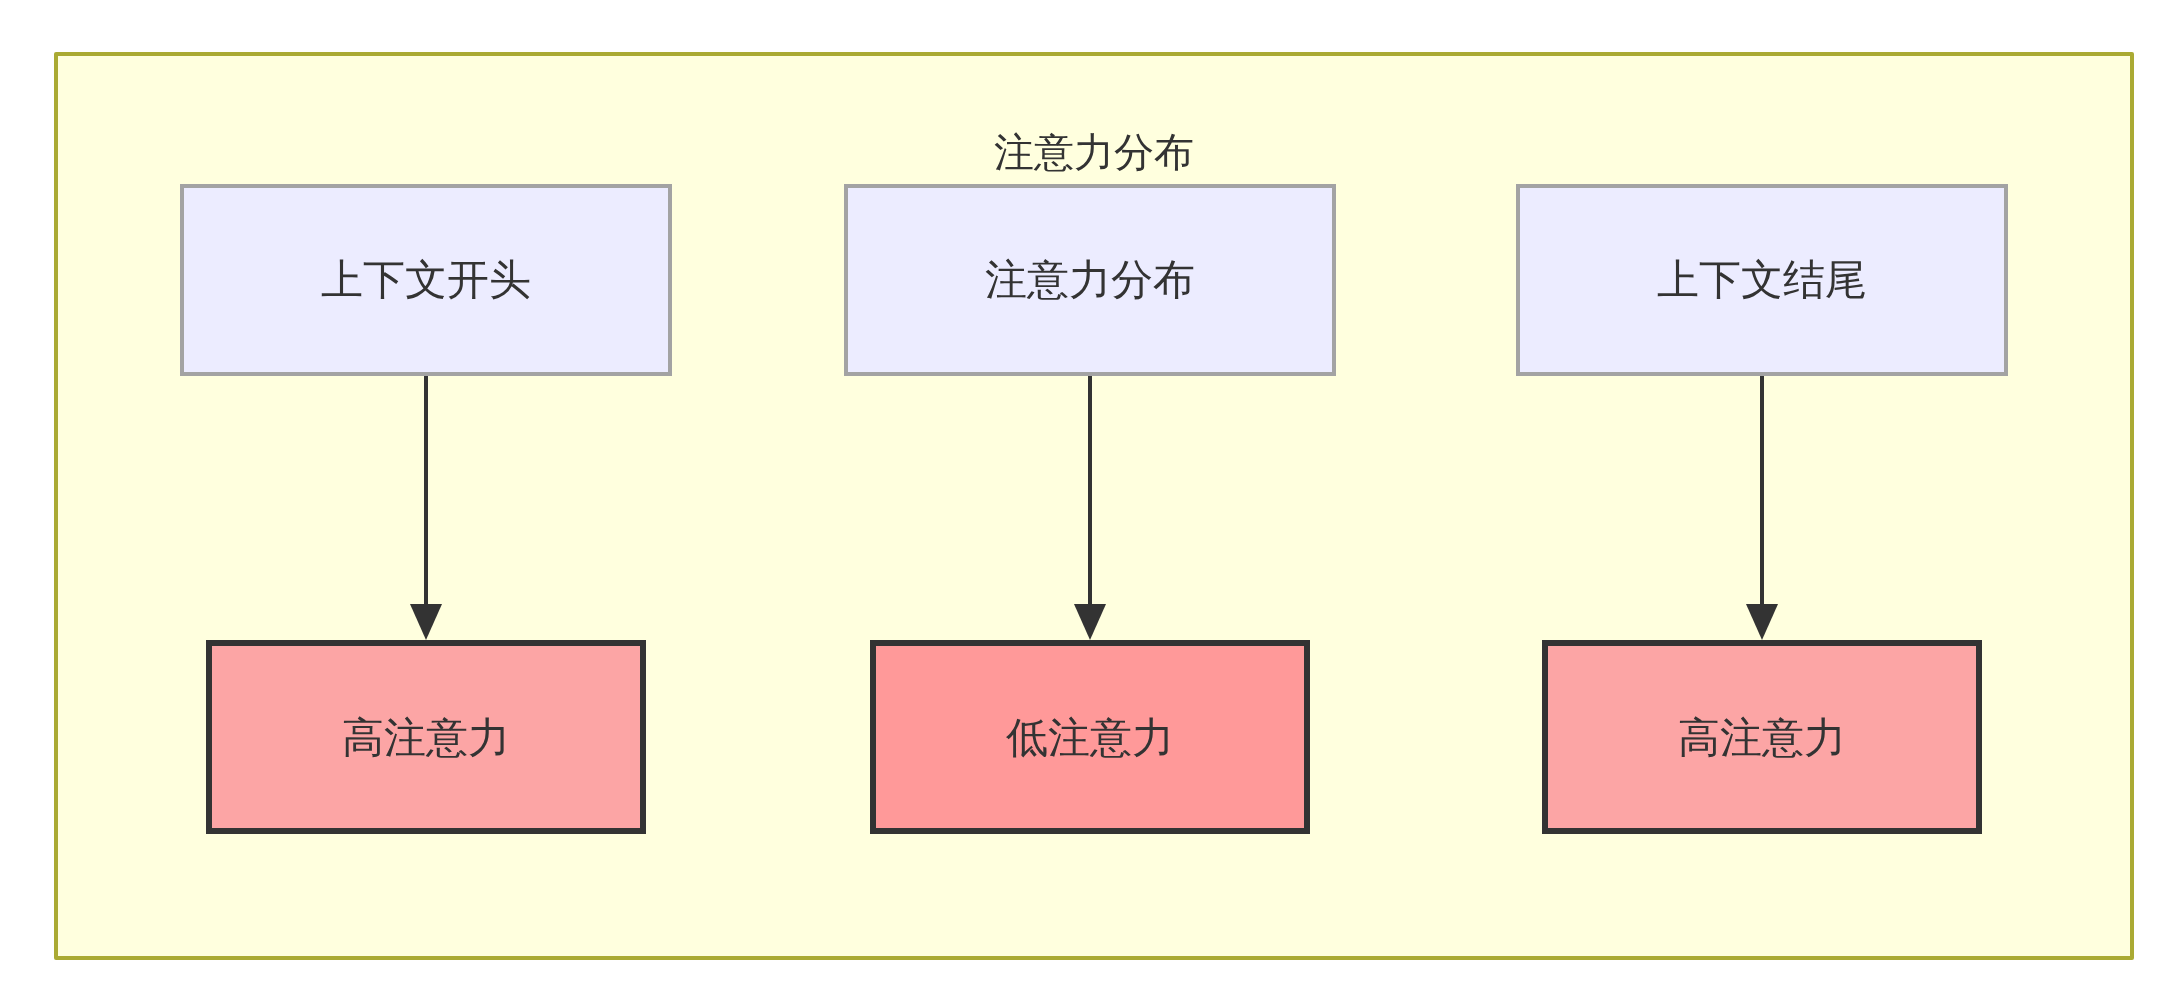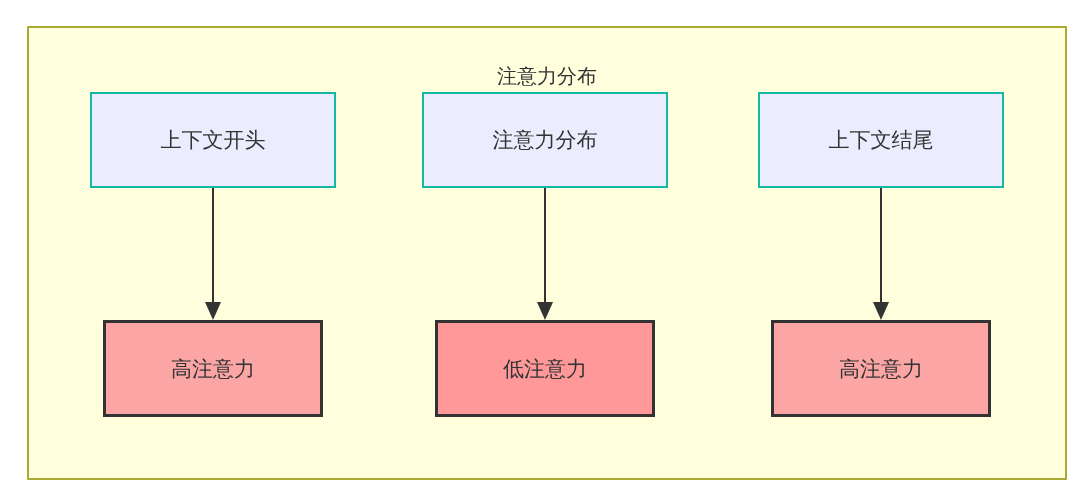--- a/index.html
+++ b/index.html
@@ -43,21 +43,21 @@
     justify-content: center;
     font-size: 21px;
     color: #333333;
     white-space: nowrap;
   }
   .node.source {
     top: 92px;
     width: 246px;
     height: 96px;
     background: #ECECFF;
-    border: 2px solid #14b8a6;
+    border: 2px solid #a3a3a3;
   }
   .node.target {
     top: 320px;
     width: 220px;
     height: 97px;
     border: 3px solid #333333;
   }
   .node.target.high { background: #fca5a5; }
   .node.target.low  { background: #ff9999; }
 

